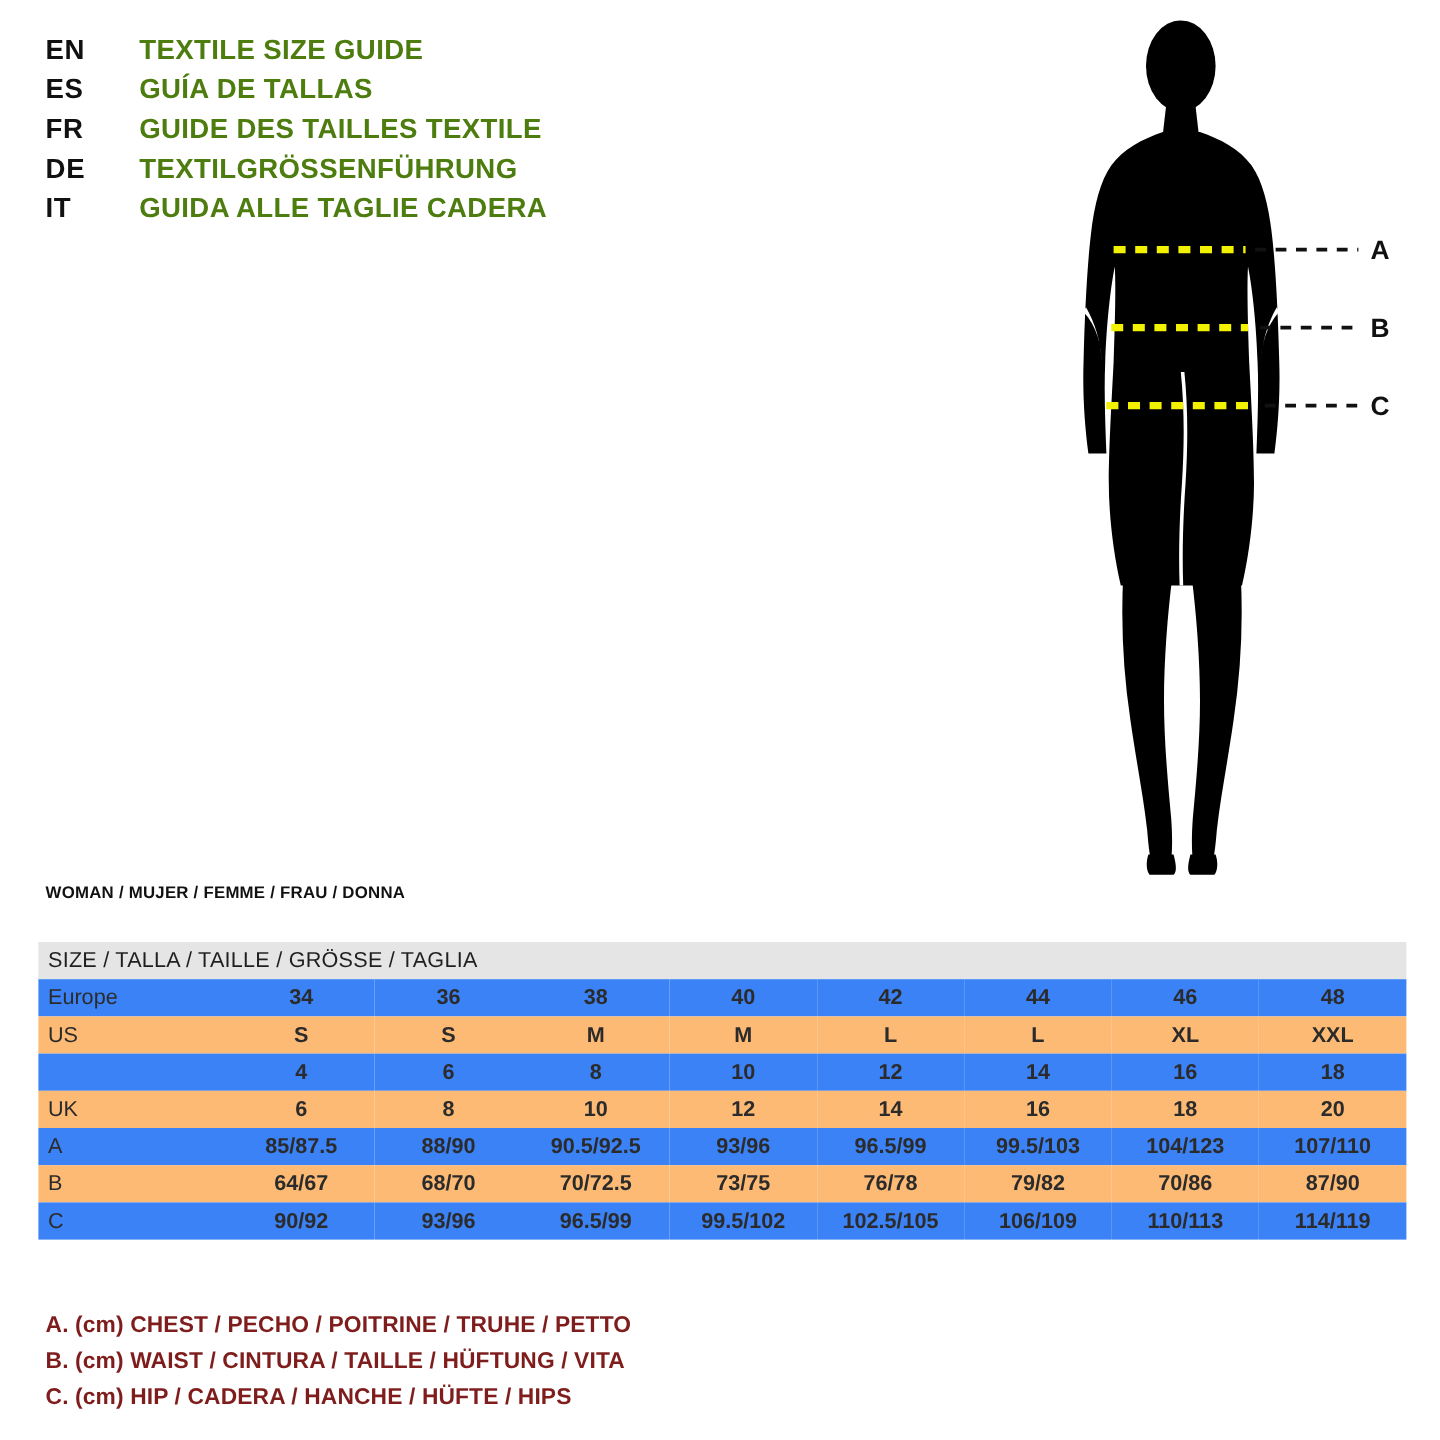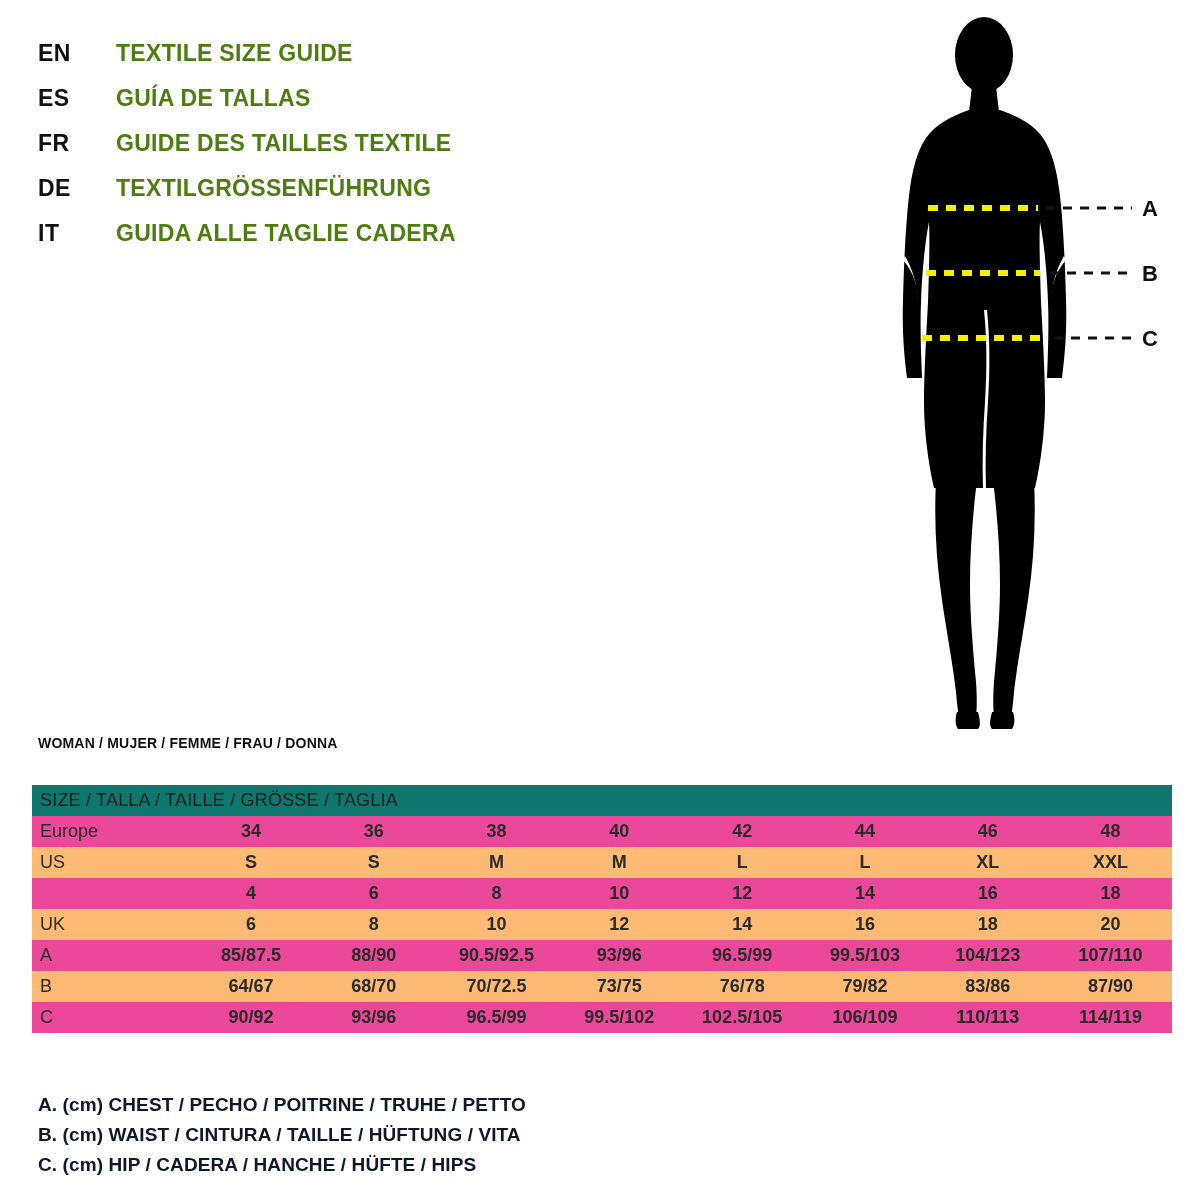--- a/index.html
+++ b/index.html
@@ -20,21 +20,20 @@
   #title-block {
     position: absolute;
     left: 38px;
     top: 28px;
     width: 700px;
   }
   .title-row {
     display: flex;
     align-items: baseline;
     height: 33px;
-    margin-top: 12px;
   }
   .title-lang {
     width: 78px;
     font-size: 23px;
     font-weight: bold;
     letter-spacing: 0.5px;
     color: #111;
     flex: 0 0 78px;
   }
   .title-text {
@@ -83,29 +82,29 @@
     font-size: 18px;
   }
   #size-table th, #size-table td {
     padding: 0;
     height: 31px;
     line-height: 31px;
     color: #2b2b2b;
     font-weight: normal;
   }
   #size-table th.hdr {
-    background: #0f766e;
+    background: #e5e5e5;
     color: #1f1f1f;
     text-align: left;
     padding-left: 8px;
     font-weight: normal;
     font-size: 18px;
     letter-spacing: 0.2px;
   }
-  #size-table tr.band-light td { background: #ec4899; }
+  #size-table tr.band-light td { background: #3b82f6; }
   #size-table tr.band-dark td  { background: #fdba74; }
   #size-table td.rowlabel {
     text-align: left;
     padding-left: 8px;
     width: 150px;
   }
   #size-table td.val {
     text-align: center;
     width: 123px;
     font-weight: bold;
@@ -114,21 +113,21 @@
   
   #footnotes {
     position: absolute;
     left: 38px;
     top: 1090px;
     width: 900px;
   }
   .footnote {
     font-size: 19px;
     font-weight: bold;
-    color: #0f172a;
+    color: #7f1d1d;
     letter-spacing: 0.1px;
     height: 30px;
     line-height: 30px;
     white-space: nowrap;
   }
 </style>
 </head>
 <body>
 
 <div id="title-block">
@@ -290,21 +289,21 @@
       <td class="val">107/110</td>
     </tr>
     <tr class="band-dark">
       <td class="rowlabel">B</td>
       <td class="val">64/67</td>
       <td class="val">68/70</td>
       <td class="val">70/72.5</td>
       <td class="val">73/75</td>
       <td class="val">76/78</td>
       <td class="val">79/82</td>
-      <td class="val">83/86</td>
+      <td class="val">70/86</td>
       <td class="val">87/90</td>
     </tr>
     <tr class="band-light">
       <td class="rowlabel">C</td>
       <td class="val">90/92</td>
       <td class="val">93/96</td>
       <td class="val">96.5/99</td>
       <td class="val">99.5/102</td>
       <td class="val">102.5/105</td>
       <td class="val">106/109</td>

